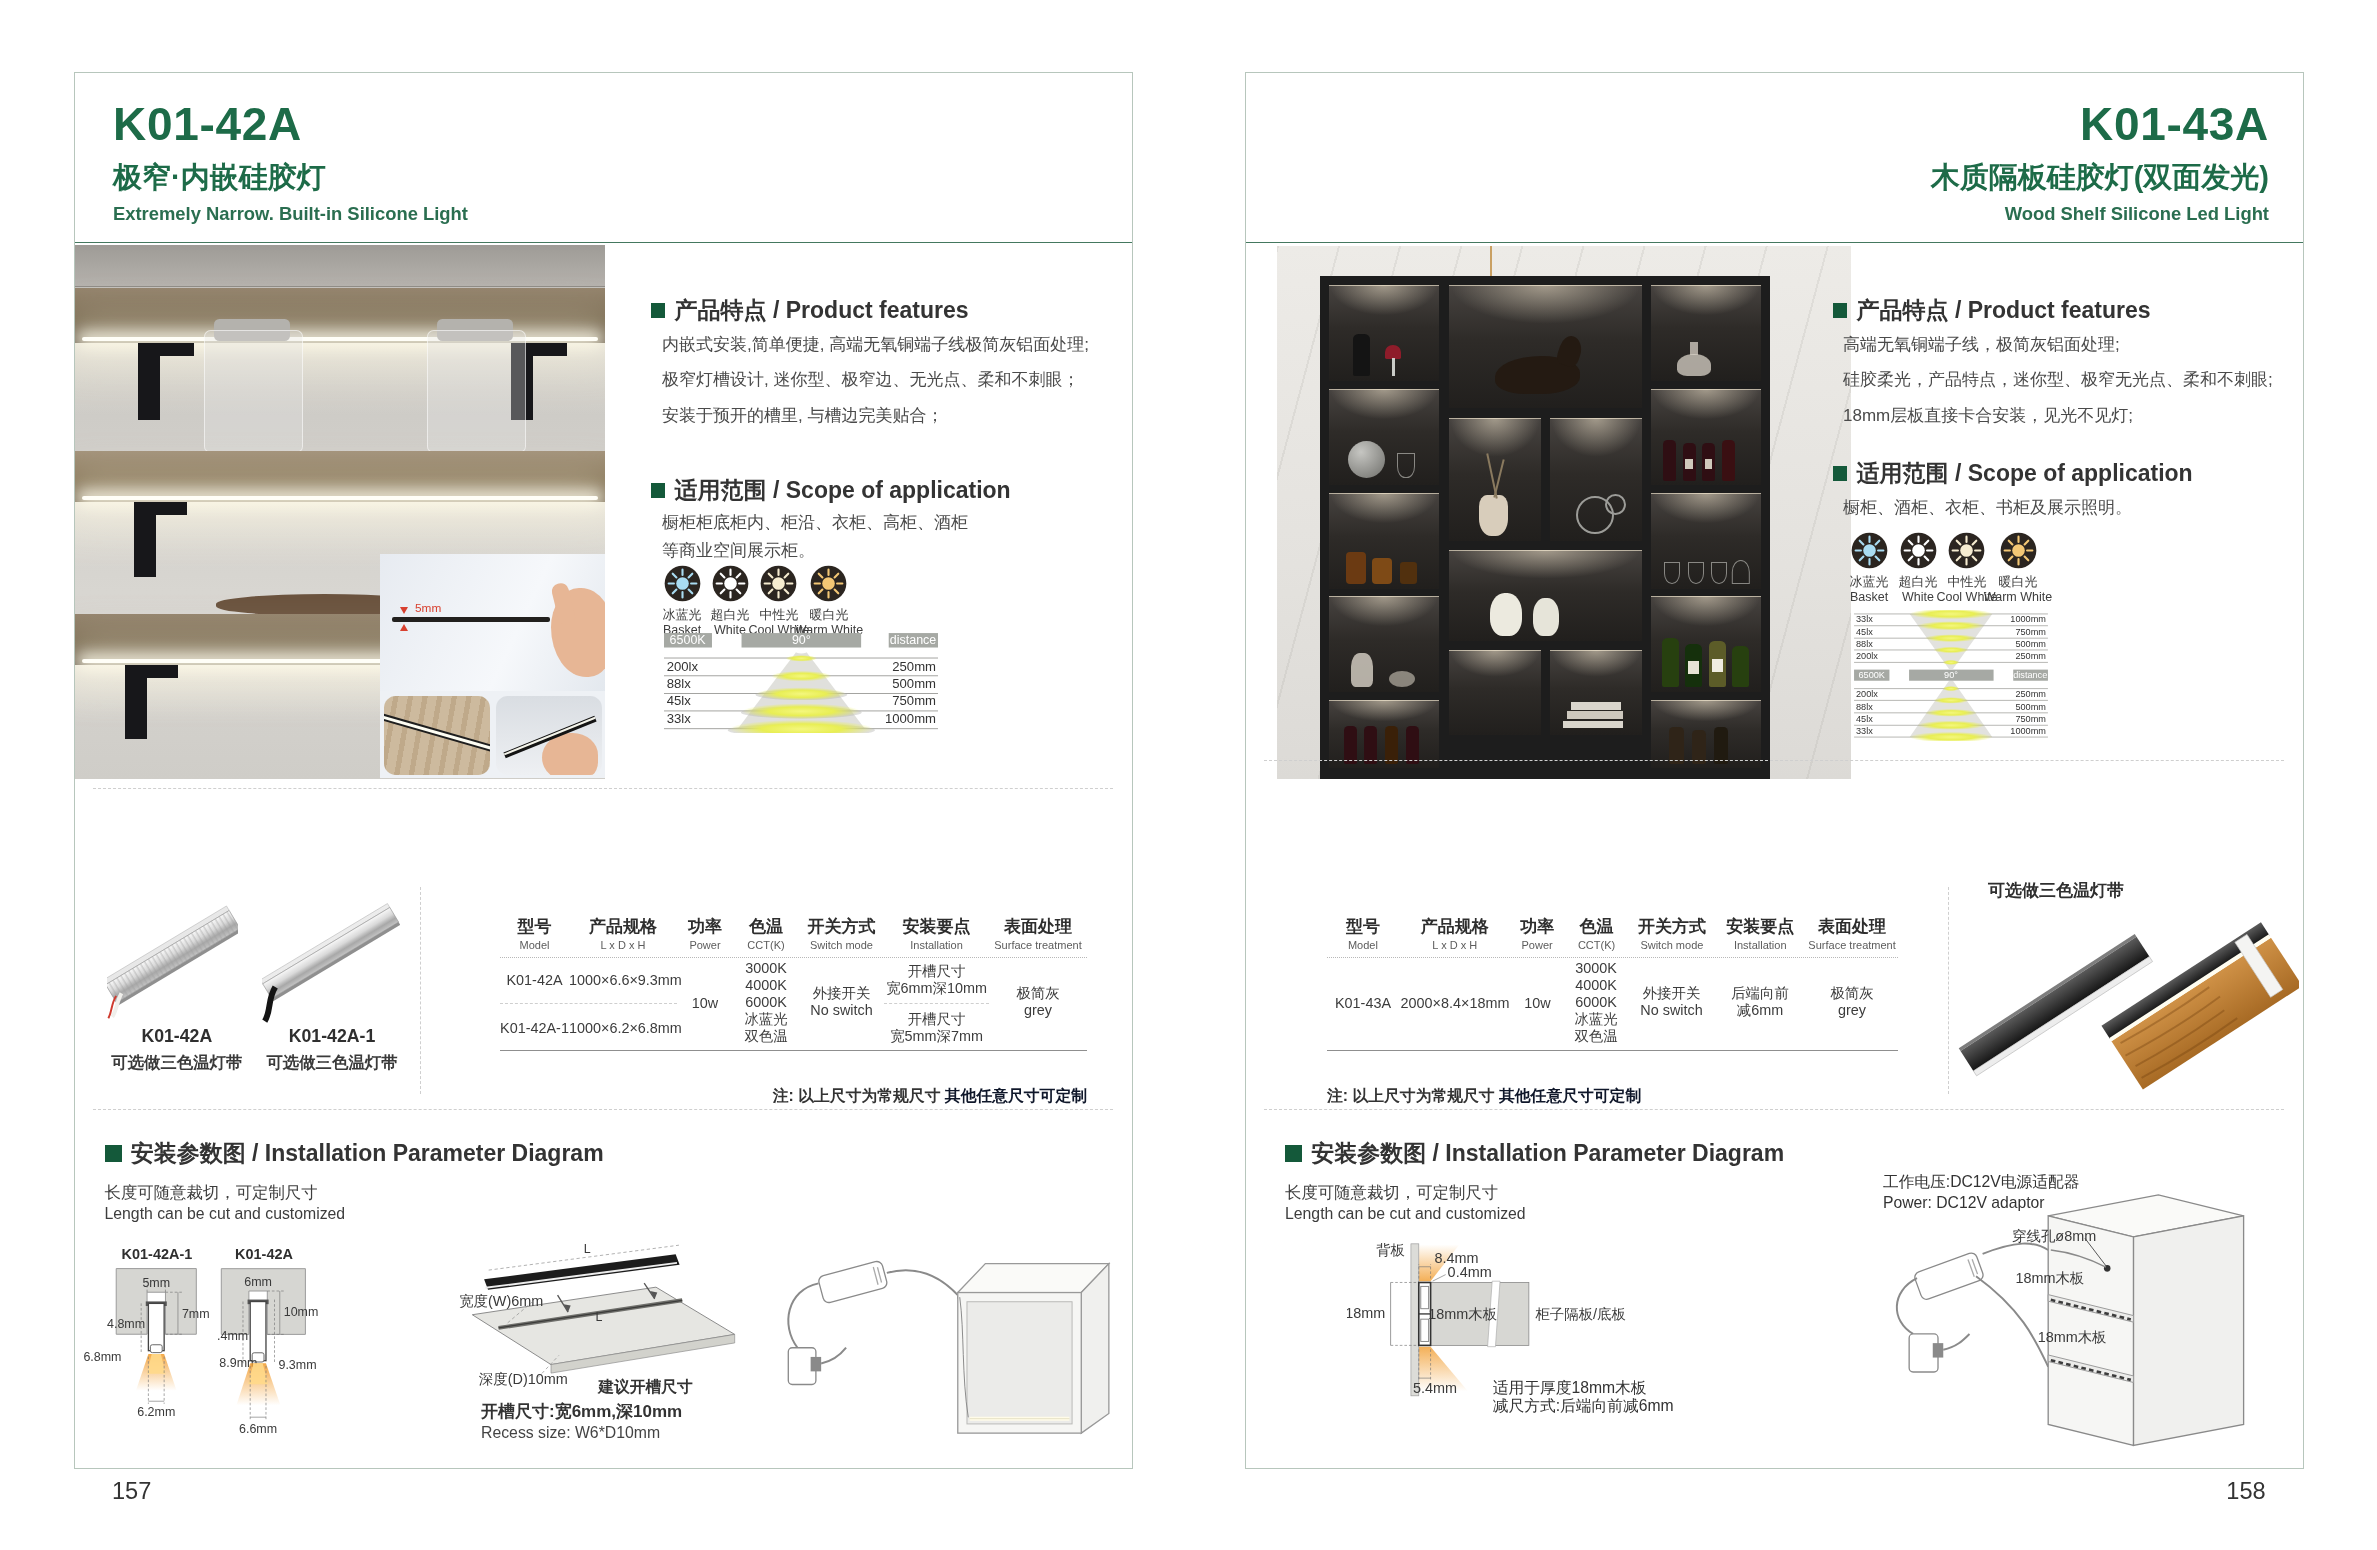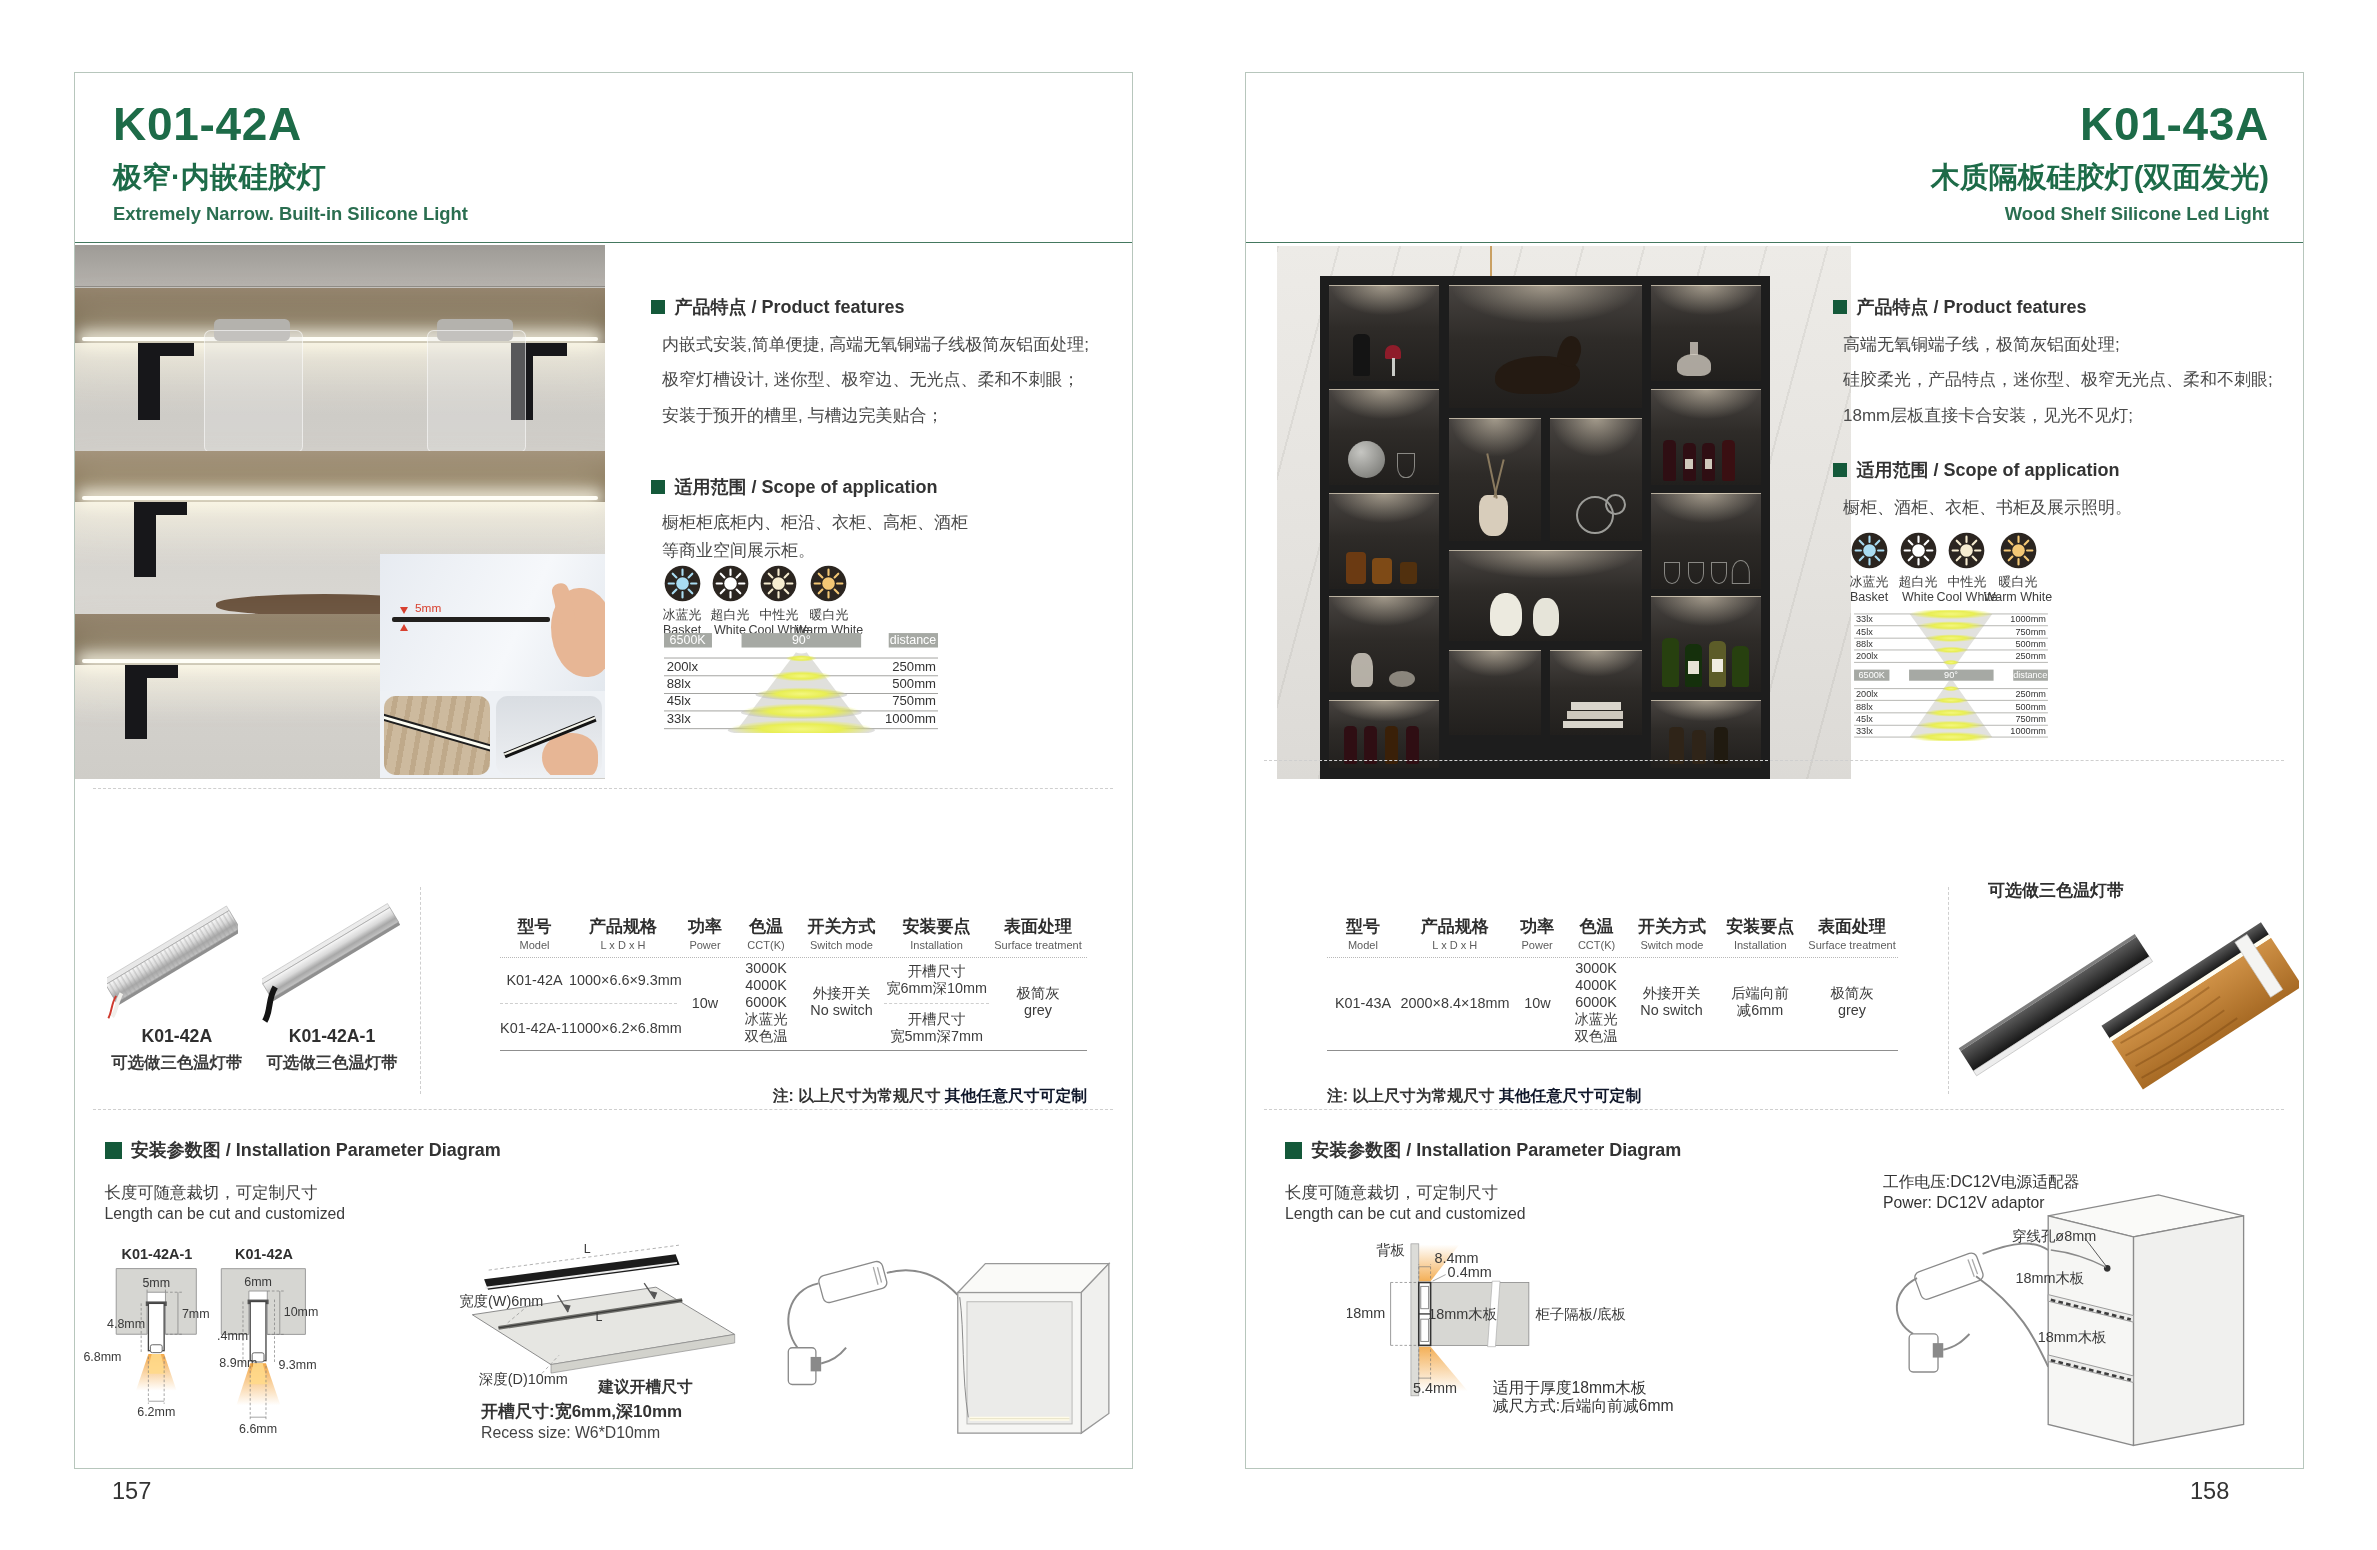--- a/index.html
+++ b/index.html
@@ -4,21 +4,21 @@
 <style>
   html,body{margin:0;padding:0;background:#fff;}
   .spread{position:relative;width:2377px;height:1550px;background:#fff;overflow:hidden;
           font-family:"Liberation Sans","DejaVu Sans",sans-serif;color:#3a3a3a;}
   .abs{position:absolute;}
   .page{position:absolute;width:1057px;height:1395px;border:0.7px solid #b7c6bc;background:#fff;}
   .model-title{font-size:46px;font-weight:800;color:#1d6b48;letter-spacing:0.7px;}
   .title-cn{font-size:29px;font-weight:700;color:#1d6b48;}
   .title-en{font-size:18.4px;font-weight:600;color:#2a6e50;}
   .rule{height:1.3px;background:#44785f;width:1057px;left:0;}
-  .sec-head{display:flex;align-items:center;gap:9.2px;font-weight:700;font-size:18px;color:#333;}
+  .sec-head{display:flex;align-items:center;gap:9.2px;font-weight:700;font-size:23px;color:#333;}
   .sq{width:14.4px;height:14.4px;background:#14593a;flex:0 0 auto;}
   .ftext{font-size:17px;color:#4a4a4a;}
   .licon-cn{font-size:13px;color:#3d3d3d;text-align:center;}
   .licon-en{font-size:12.5px;color:#3d3d3d;text-align:center;}
   .dash-h{border-top:1.3px dashed #cfcfcf;height:0;}
   .dash-v{border-left:1.3px dashed #cfcfcf;width:0;}
   .th{text-align:center;}
   .th-cn{font-size:17px;font-weight:700;color:#2e2e2e;}
   .th-en{font-size:11px;color:#5c5c5c;margin-top:1.3px;}
   .thead{display:flex;padding-bottom:5.3px;border-bottom:1.3px dotted #b8b8b8;}
@@ -793,16 +793,16 @@
       <circle cx="352" cy="150" r="5" fill="#333"></circle>
       <path d="M266,122 C300,126 330,138 350,148" stroke="#8a8a8a" stroke-width="2" fill="none"></path>
       <line x1="318" y1="104" x2="350" y2="146" stroke="#555" stroke-width="1.5"></line>
       <text x="207" y="108" class="dim22">穿线孔ø8mm</text>
       <text x="212" y="172" class="dim22">18mm木板</text>
       <text x="246" y="262" class="dim22">18mm木板</text>
     </svg>
   </div>
 
   <div class="abs pagenum" style="left:112px;top:1478px;">157</div>
-  <div class="abs pagenum" style="left:2190px;top:1478px;width:112px;text-align:left;">158</div>
+  <div class="abs pagenum" style="left:2190px;top:1478px;width:112px;text-align:center;">158</div>
 
 </div>
 
 
 </body></html>

